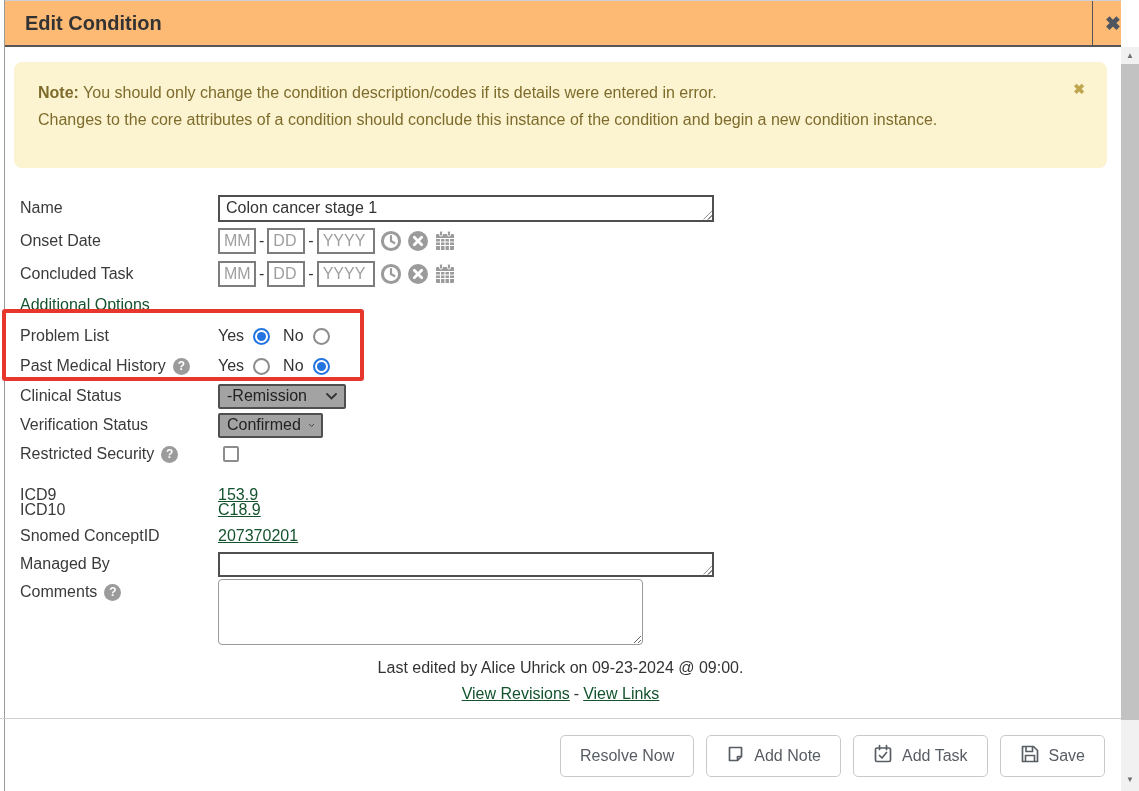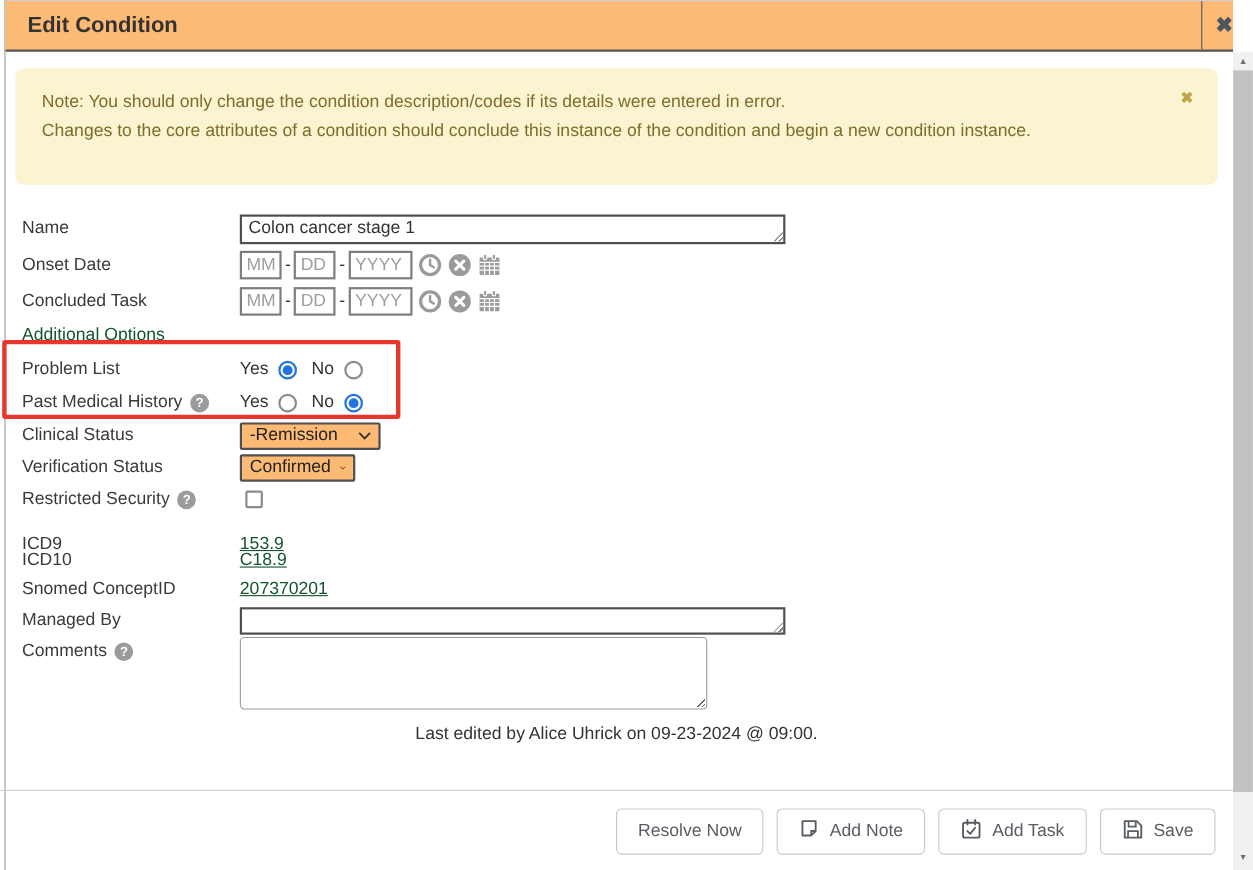--- a/index.html
+++ b/index.html
@@ -13,21 +13,21 @@
   .dlg-header { position:absolute; left:5px; top:0; width:1116px; height:47px; background:#fdba74;
                 border-top:1px solid #cfcfd6; border-bottom:2px solid #56565c; display:flex; align-items:center; }
   .dlg-title { font-size:20px; font-weight:bold; color:#333; margin-left:20px; }
   .hdr-sep { position:absolute; left:1087px; top:0; bottom:0; width:1px; background:#55555b; }
   .dlg-close { position:absolute; left:1095px; top:0; width:26px; height:45px; background:none; border:none;
                font-size:19px; font-weight:bold; color:#4e555e; cursor:pointer; line-height:45px; text-align:center; }
 
   
   .note { position:absolute; left:14px; top:62px; width:1093px; height:106px; background:#fcf3d1;
           border-radius:8px; color:#7d6c2b; font-size:16px; line-height:27px; padding:17px 112px 0 24px; }
-  .note b { font-weight:normal; }
+  .note b { font-weight:bold; }
   .note-dismiss { position:absolute; right:22px; top:19px; background:none; border:none; color:#bfa64e;
                   font-size:14px; font-weight:bold; cursor:pointer; }
 
   
   .row { position:absolute; left:20px; width:1080px; display:flex; align-items:center; height:28px; }
   .lbl { flex:0 0 198px; font-size:16px; color:#3a3a3a; display:flex; align-items:center; gap:7px; }
   .ctl { display:flex; align-items:center; }
 
   .help { width:17px; height:17px; border-radius:50%; background:#9b9b9b; color:#fff; font-size:12px;
           font-weight:bold; display:inline-flex; align-items:center; justify-content:center; flex:0 0 17px; }
@@ -48,21 +48,21 @@
   .date-icon:first-of-type { margin-left:10px; }
 
   .link { color:#14532d; text-decoration:underline; font-size:16px; cursor:pointer; }
 
   .radio-text { font-size:16px; color:#333; margin-right:9px; }
   .radio { width:17px; height:17px; border-radius:50%; border:2px solid #8c8c8c; background:#fff;
            margin-right:13px; position:relative; cursor:pointer; }
   .radio.checked { border-color:#2374e1; }
   .radio.checked::after { content:""; position:absolute; inset:2px; border-radius:50%; background:#2374e1; }
 
-  .select { height:25px; border:2px solid #4f4f4f; border-radius:2px; background:#fdba74; display:flex;
+  .select { height:25px; border:2px solid #4f4f4f; border-radius:2px; background:#a3a3a3; display:flex;
             align-items:center; font-size:16px; color:#222; padding:0 7px; cursor:pointer; }
   .select span { flex:1; } .select svg { margin-left:8px; }
   .sel-clinical { width:128px; } .sel-verification { width:105px; }
 
   .checkbox { width:16px; height:16px; border:2px solid #8c8c8c; border-radius:2px; background:#fff; cursor:pointer; }
 
   .comments-ta { width:425px; height:66px; border:1px solid #999; border-radius:4px; font-size:16px;
                  font-family:"Liberation Sans",sans-serif; color:#333; padding:4px 6px; resize:both; }
 
   .annotation-box { position:absolute; left:2px; top:309px; width:362px; height:72px;
@@ -277,20 +277,23 @@
     <div class="lbl" style="margin-top:4px;">
       <span>Comments</span>
       <span class="help">?</span>
     </div>
     <div class="ctl">
       <textarea class="comments-ta" style=""></textarea>
     </div>
   </div>
 
   <div class="footer-center fc-edited">Last edited by Alice Uhrick on 09-23-2024 @ 09:00.</div>
+  <div class="footer-center fc-links">
+    <a class="link">View Revisions</a><span>-</span><a class="link">View Links</a>
+  </div>
 
   <div class="divider"></div>
 
   <div class="btn-row">
     <button class="btn">
       <span>Resolve Now</span>
     </button>
     <button class="btn">
       <span>
         <svg width="19" height="19" viewBox="0 0 19 19">

